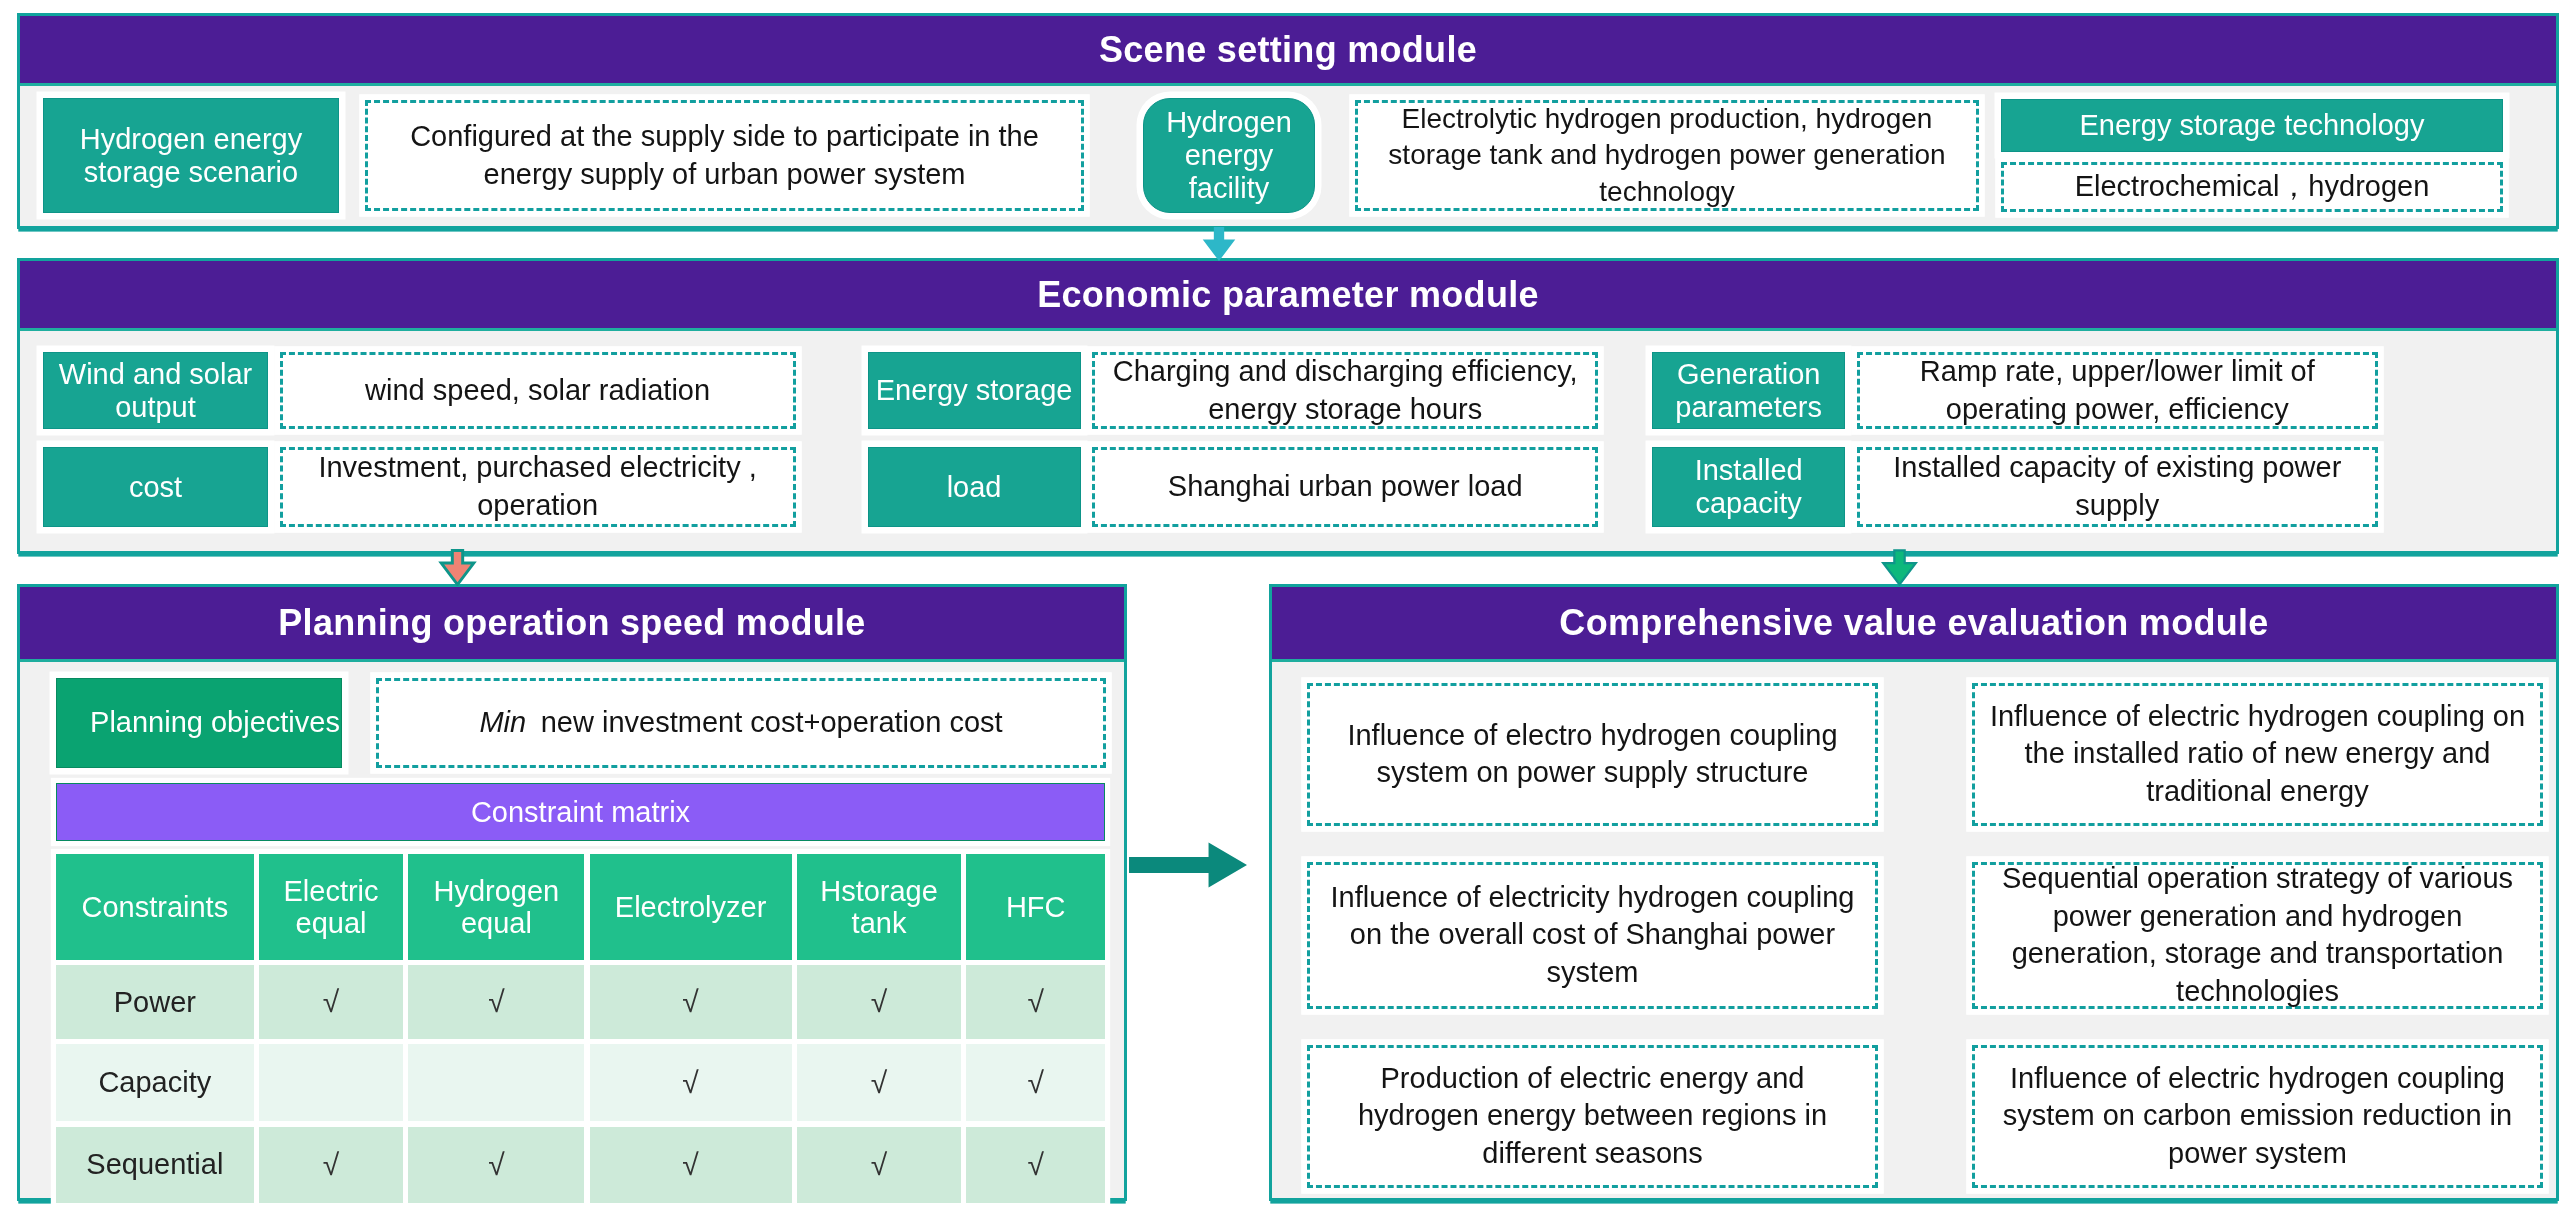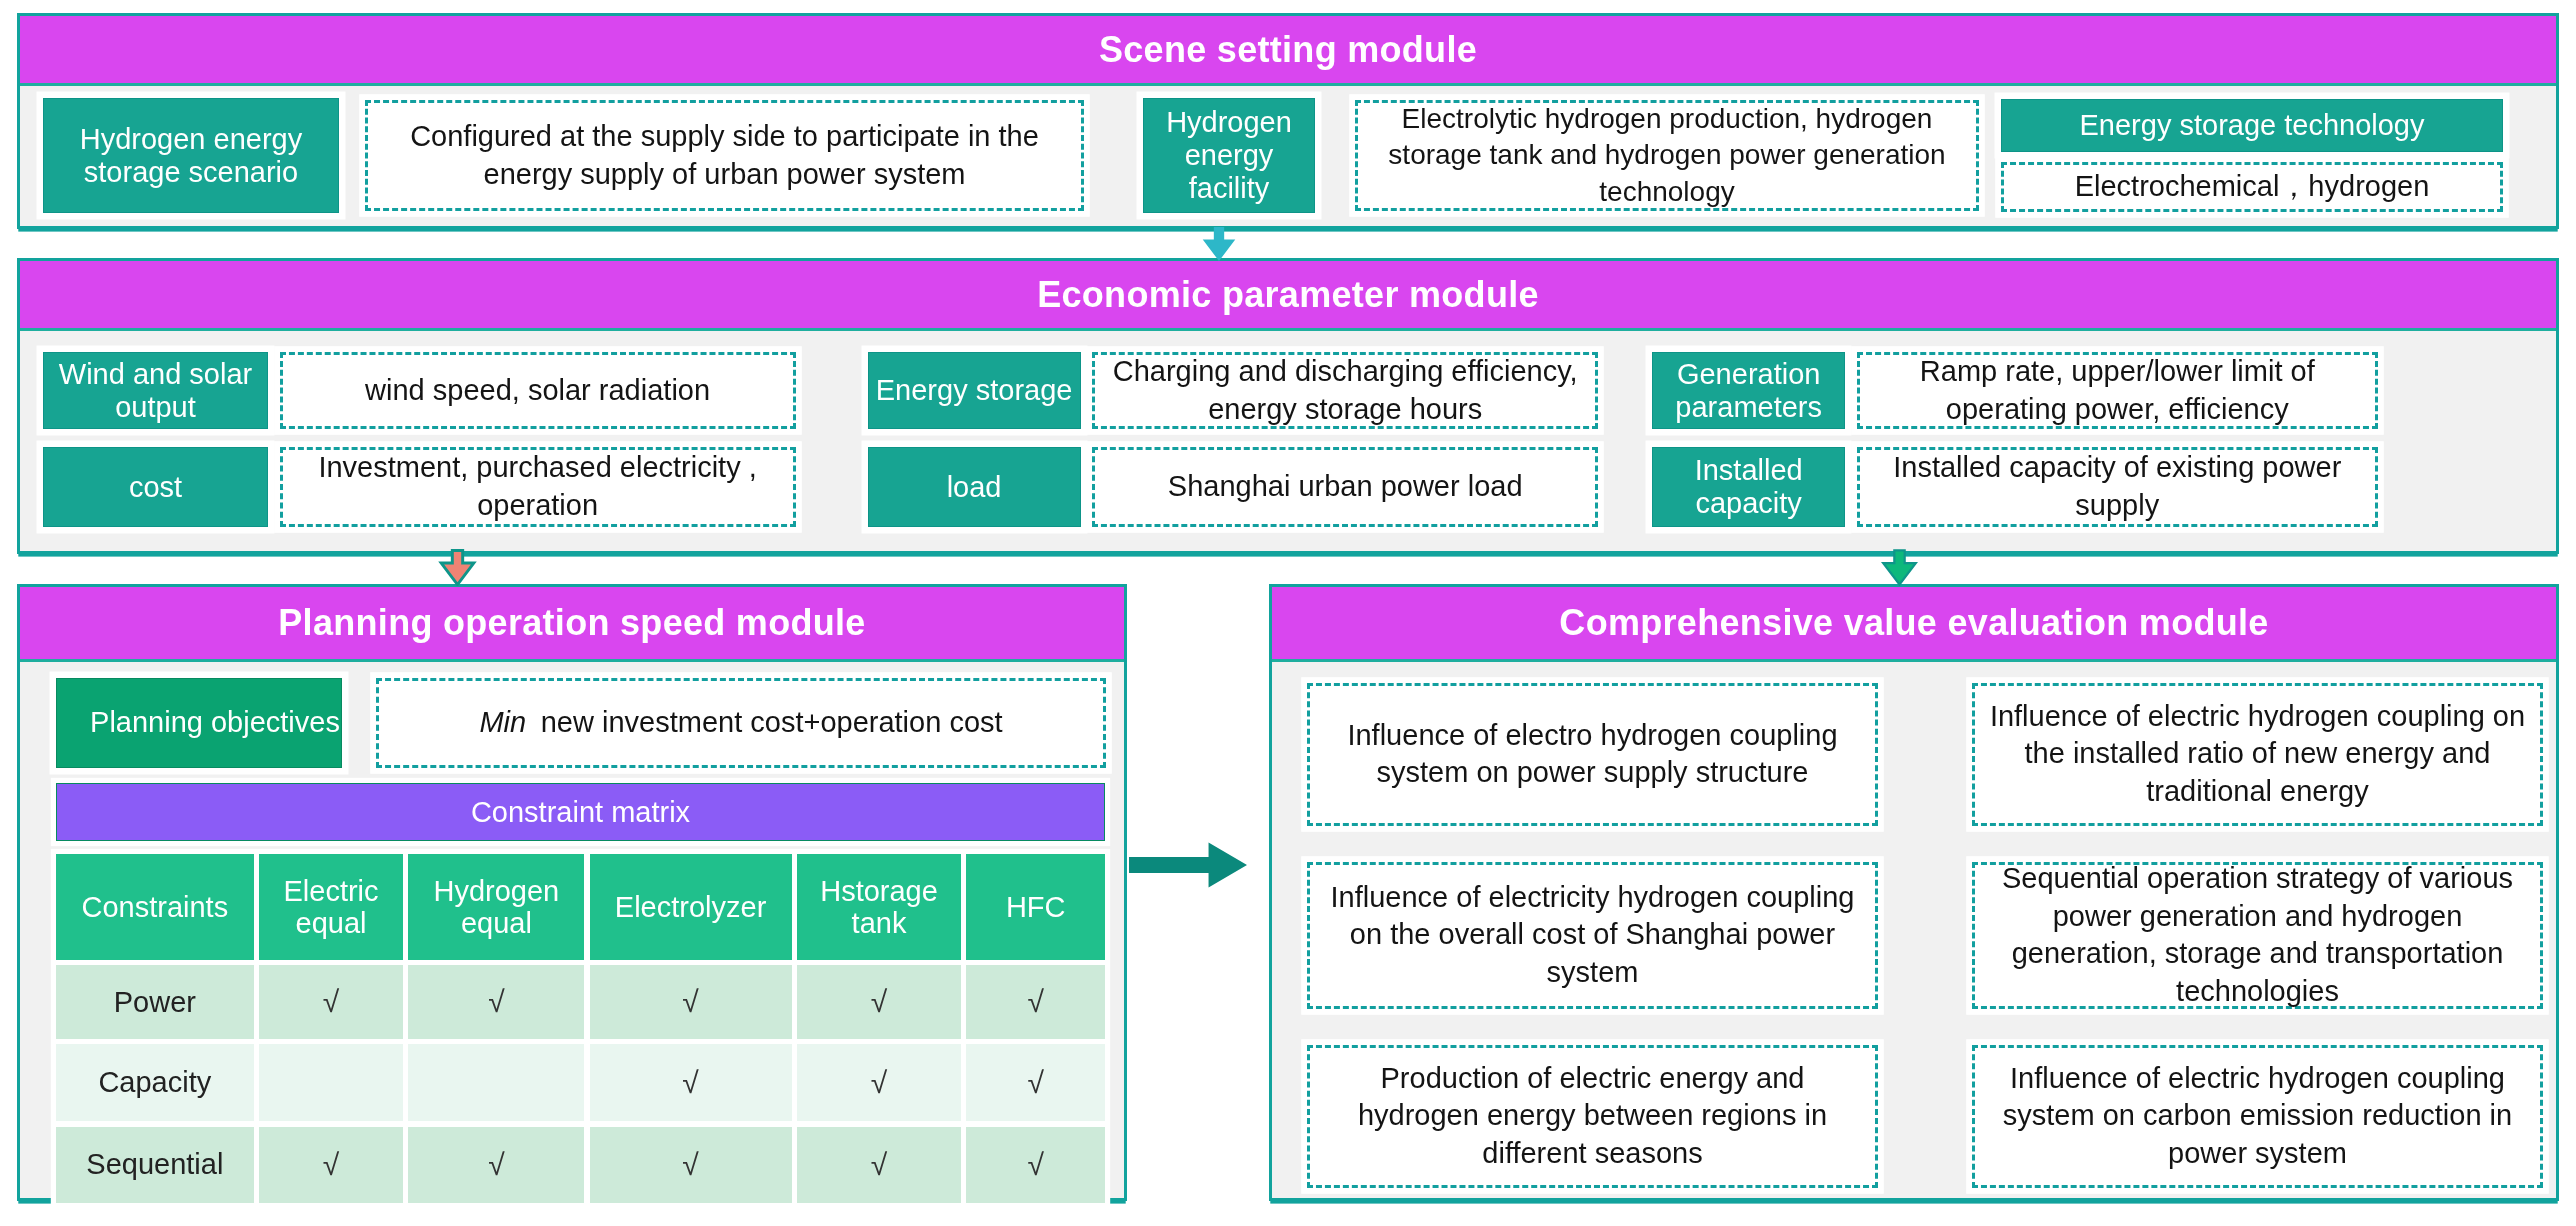--- a/index.html
+++ b/index.html
@@ -13,21 +13,21 @@
   .canvas { position: absolute; inset: 0; }
 
   
   .module {
     position: absolute;
     border: 3.2px solid #12a39d;
     background: #f1f1f1;
     box-shadow: 0 3.9px 0 -1.3px #12a39d;
   }
   .module-header {
-    background: #d946ef;
+    background: #4c1d95;
     border-bottom: 3.2px solid #1fae9f;
     color: #ffffff;
     font-weight: bold;
     font-size: 36px;
     letter-spacing: 0.3px;
     display: flex; align-items: center; justify-content: center;
     text-align: center;
   }
   .mh110 { height: 70px; }
   .mh115 { height: 75px; }
@@ -57,21 +57,21 @@
   }
 
   
   .m-scene { left: 17px; top: 13px; width: 2542px; height: 216px; }
   .scene-body {
     display: flex; align-items: center;
     height: 139px; padding-left: 23px;
   }
   .sb-label1 { width: 296px; height: 115px; }
   .sb-dash1  { width: 719px; height: 111px; margin-left: 26px; }
-  .sb-label2 { width: 172px; height: 115px; margin-left: 59px; }
+  .sb-label2 { width: 172px; height: 115px; margin-left: 59px; border-radius: 27px; }
   .sb-dash2  { width: 624px; height: 111px; margin-left: 40px; font-size: 28px; }
   .sb-col    { width: 502px; height: 115px; margin-left: 22px;
                display: flex; flex-direction: column; justify-content: center; gap: 10.3px; }
   .sb-col .greenbox  { height: 53px; }
   .sb-col .dashedbox { height: 50px; }
 
   
   .m-eco { left: 17px; top: 258px; width: 2542px; height: 296px; }
   .eco-body { padding: 21px 0 0 23px; }
   .eco-row { display: flex; height: 77px; }

